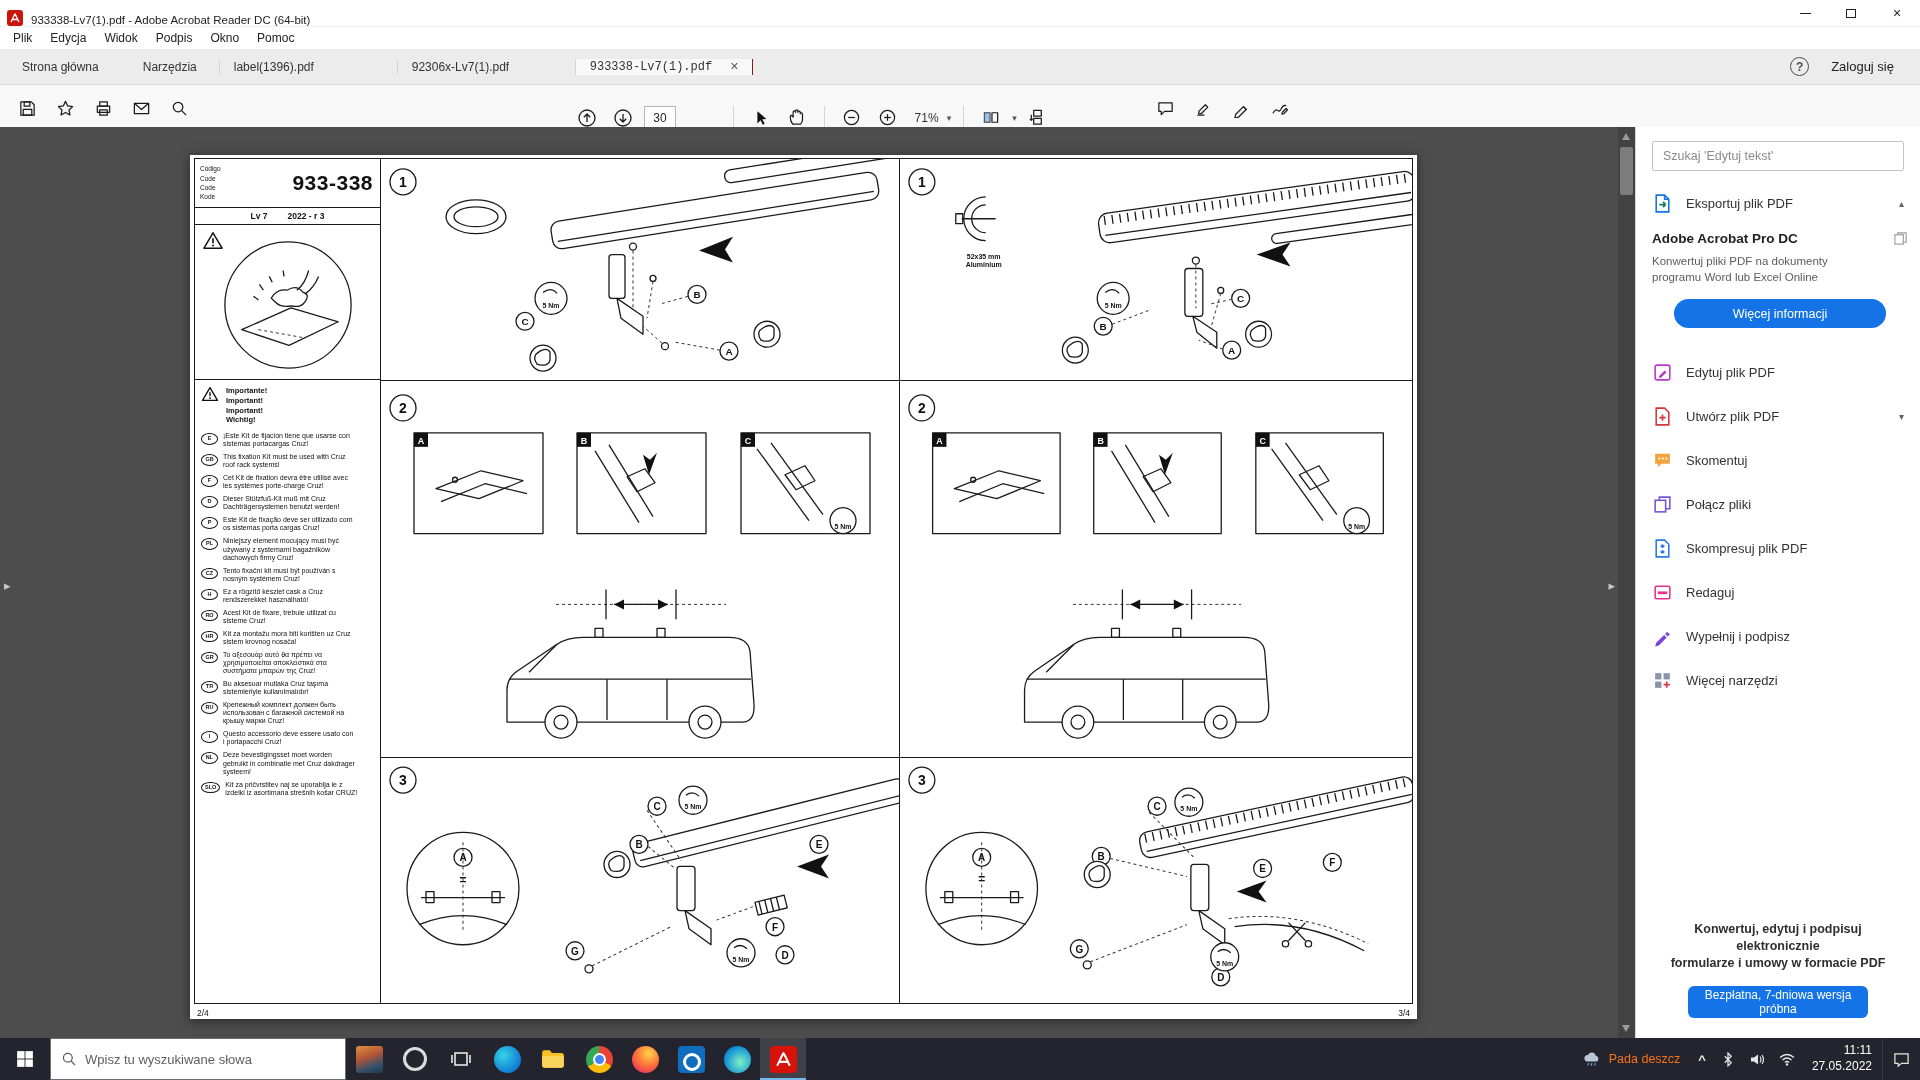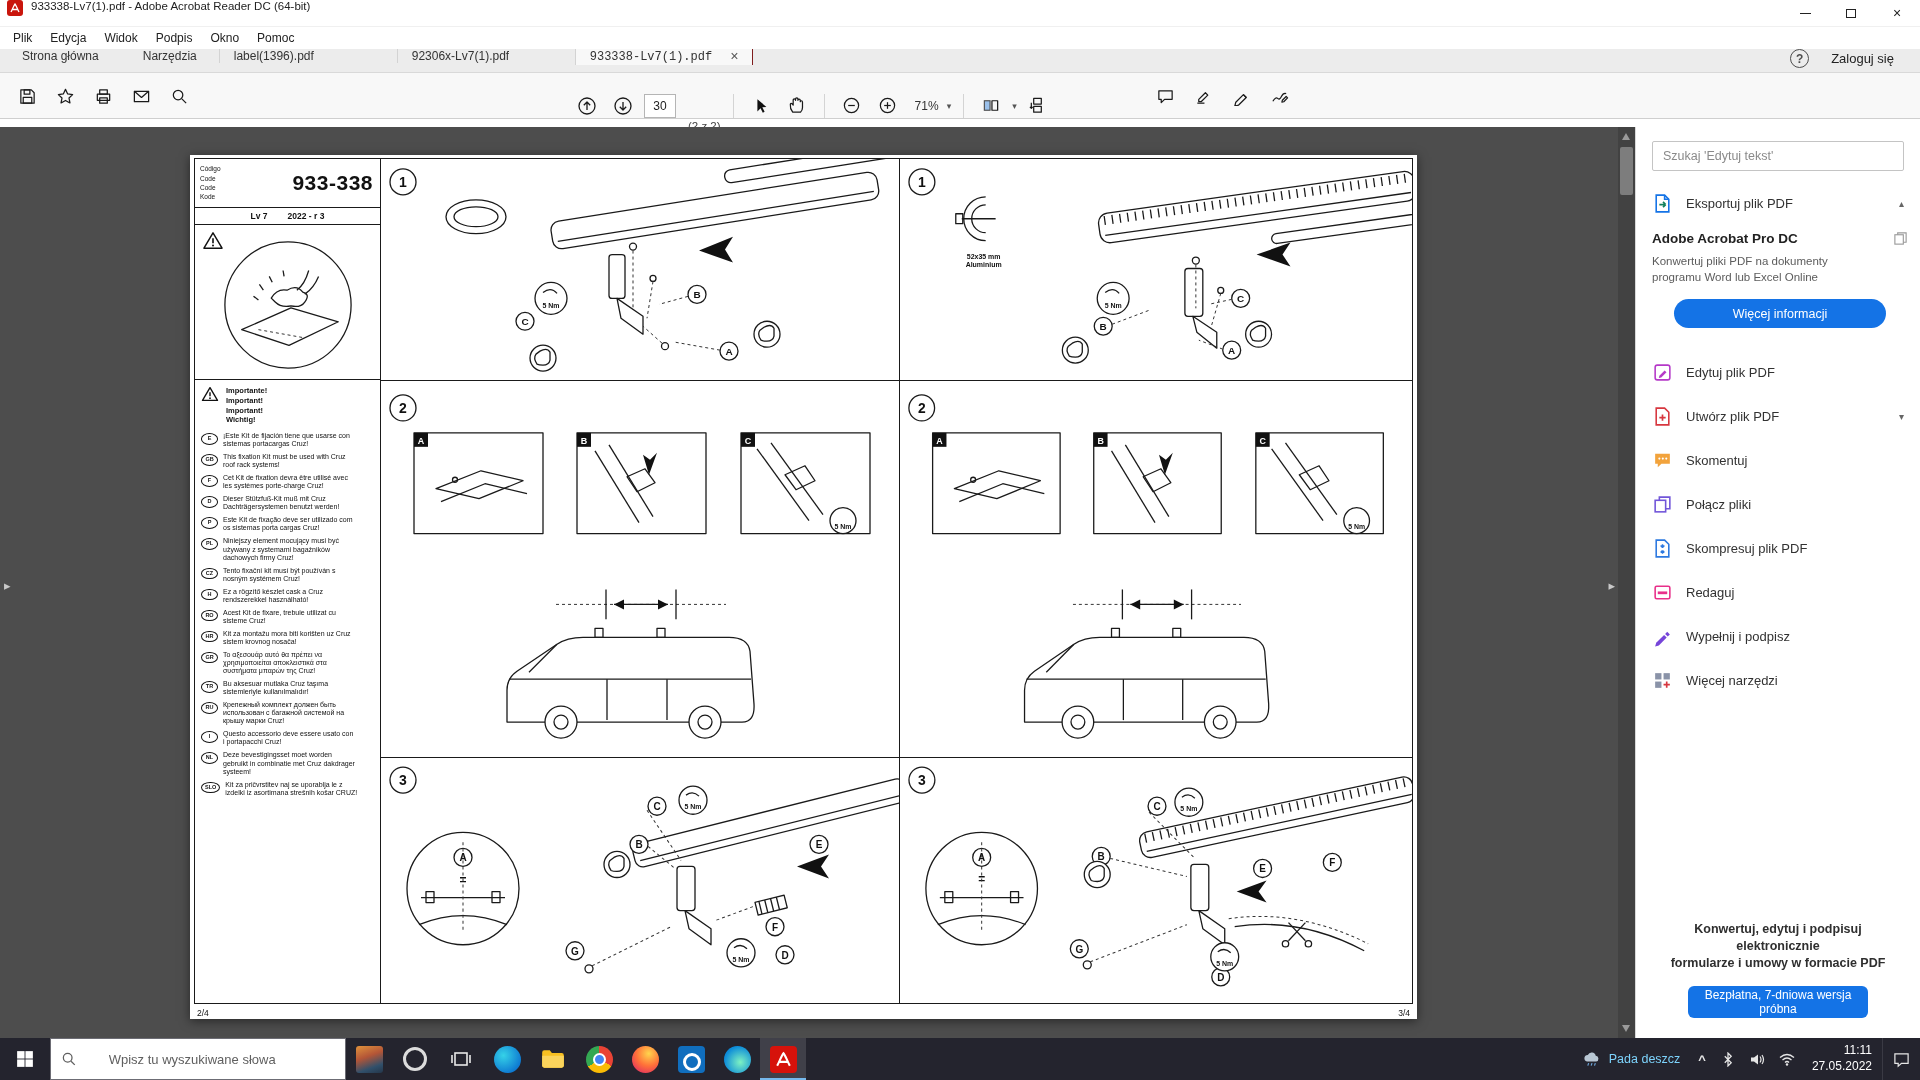--- a/index.html
+++ b/index.html
@@ -1,34 +1,34 @@
 <!DOCTYPE html>
 <html><head>
 <meta charset="utf-8">
 <style>
   * { box-sizing: border-box; margin: 0; padding: 0; }
   html,body { width:1920px; height:1080px; overflow:hidden; font-family:"Liberation Sans",sans-serif; }
   .app { position:relative; width:1920px; height:1080px; background:#fff; }
 
   
-  .titlebar { height:27px; background:#fff; display:flex; align-items:flex-start; border-bottom:1px solid #f0f0f0; }
+  .titlebar { height:27px; background:#fff; display:flex; align-items:flex-end; border-bottom:1px solid #f0f0f0; }
   .tb-appicon { width:16px; height:16px; margin:0 8px 0 7px; background:#c9150c; border-radius:3px; position:relative; flex:0 0 auto; }
   .tb-appicon svg { position:absolute; inset:2px; }
   .tb-title { font-size:11.5px; color:#222; }
   .tb-winbtns { margin-left:auto; display:flex; height:100%; }
   .winbtn { width:46px; height:100%; display:flex; align-items:center; justify-content:center; color:#222; font-size:14px; }
   .winbtn .minbar { width:11px; height:1px; background:#222; }
   .winbtn .maxbox { width:10px; height:9px; border:1px solid #222; }
 
   
   .menubar { height:22px; background:#fff; display:flex; align-items:center; padding-left:4px; }
   .menu-item { font-size:12px; color:#222; padding:0 9px; cursor:default; }
 
   
-  .tabbar { height:24px; background:#ececec; display:flex; align-items:flex-start; border-bottom:1px solid #d9d9d9; }
+  .tabbar { height:36px; background:#ececec; display:flex; align-items:center; border-bottom:1px solid #d9d9d9; }
   .nav-link { display:flex; align-items:center; padding:0 22px; font-size:12px; color:#333; }
   .doc-tab { display:flex; align-items:center; width:178px; padding:0 10px 0 14px; font-size:12px; color:#333; border-left:1px solid #d3d3d3; position:relative; }
   .doc-tab:first-of-type { margin-left:34px; }
   .doc-tab.active { background:#f8f8f8; border-right:1px solid #7f1d1d; margin-bottom:-1px;font-family:Liberation Mono, monospace; }
   .doc-tab-label { white-space:nowrap; overflow:hidden; text-overflow:ellipsis; }
   .tab-close { margin-left:auto; font-size:14px; color:#555; padding:0 3px; }
   .tabbar-right { margin-left:auto; display:flex; align-items:center; gap:22px; padding-right:26px; }
   .help-circle { width:19px; height:19px; border:1.5px solid #4d4d4d; border-radius:50%; display:flex; align-items:center; justify-content:center; font-size:12px; font-weight:bold; color:#4d4d4d; }
   .signin { font-size:13px; color:#222; }
 
@@ -119,37 +119,37 @@
   .btn-blue { display:block; width:212px; height:29px; margin:0 auto; background:#1473e6; color:#fff; border:none; border-radius:15px; font-size:12.5px; font-family:"Liberation Sans",sans-serif; cursor:pointer; }
   .tools-list { margin-top:8px; }
   .sb-footer { margin-top:auto; padding:0 16px 20px 16px; text-align:center; }
   .sb-footer .ft { font-size:12.5px; font-weight:bold; color:#2f2f2f; line-height:1.35; }
   .btn-trial { display:block; width:180px; height:32px; margin:14px auto 0 auto; background:#1473e6; color:#fff; border:none; border-radius:6px; font-size:12px; font-family:"Liberation Sans",sans-serif; cursor:pointer; }
 
   
   .taskbar { position:absolute; bottom:0; left:0; right:0; height:42px; background:#24242e; display:flex; align-items:center; }
   .tsk-start { width:50px; height:42px; display:flex; align-items:center; justify-content:center; }
   .tsk-search { width:296px; height:42px; background:#fff; border:1px solid #6c6c74; display:flex; align-items:center; gap:8px; padding:0 10px; }
-  .tsk-search input { border:none; outline:none; font-size:13px; color:#444; width:230px; font-family:"Liberation Sans",sans-serif; background:transparent;margin-left:24px; }
+  .tsk-search input { border:none; outline:none; font-size:13px; color:#444; width:230px; font-family:"Liberation Sans",sans-serif; background:transparent; }
   .tsk-search input::placeholder { color:#5f5f5f; }
   .tsk-icons { display:flex; align-items:center; height:42px; }
   .tb-icon { width:46px; height:42px; display:flex; align-items:center; justify-content:center; position:relative; }
   .tb-icon.active { background:rgba(255,255,255,.13); box-shadow:inset 0 -2px 0 #76b9ed; }
   .ic28 { width:27px; height:27px; border-radius:3px; }
   .ic-photos { background:linear-gradient(160deg,#e0923c 0%,#b35537 40%,#31506b 75%,#24364a 100%); }
   .ic-ring { width:24px; height:24px; border:3px solid #dcdcdc; border-radius:50%; background:transparent; }
   .ic-edge { border-radius:50%; background:radial-gradient(circle at 35% 35%, #35d2e8, #0d78d1 75%); }
   .ic-chrome { border-radius:50%; background:conic-gradient(#ea4335 0 33%, #fbbc05 0 66%, #34a853 0 100%); position:relative; }
   .ic-chrome::after { content:""; position:absolute; inset:7px; border-radius:50%; background:#4285f4; border:2.5px solid #fff; }
   .ic-firefox { border-radius:50%; background:radial-gradient(circle at 62% 28%, #ffd54c, #ff7139 48%, #e3335e 85%); }
   .ic-outlook { background:#106ebe; border-radius:4px; position:relative; }
   .ic-outlook::after { content:""; position:absolute; left:5px; top:7px; width:12px; height:12px; border:3px solid #fff; border-radius:50%; }
   .ic-acrobat { background:#d6120b; border-radius:4px; position:relative; }
   .tsk-right { margin-left:auto; display:flex; align-items:center; height:42px; }
-  .weather { display:flex; align-items:center; gap:7px; padding:0 10px; color:#7dd3fc; font-size:12.5px; }
+  .weather { display:flex; align-items:center; gap:7px; padding:0 10px; color:#f97316; font-size:12.5px; }
   .tray-chev { color:#e6e6e6; font-size:13px; font-weight:bold; padding:0 8px; }
   .tray-ic { padding:0 7px; display:flex; align-items:center; }
   .clock { text-align:right; color:#fff; font-size:12px; line-height:1.3; padding:0 10px; }
   .notif { width:38px; height:42px; display:flex; align-items:center; justify-content:center; border-left:1px solid #3a3a44; }
 </style>
 </head>
 <body>
 
 <div class="app">
 

